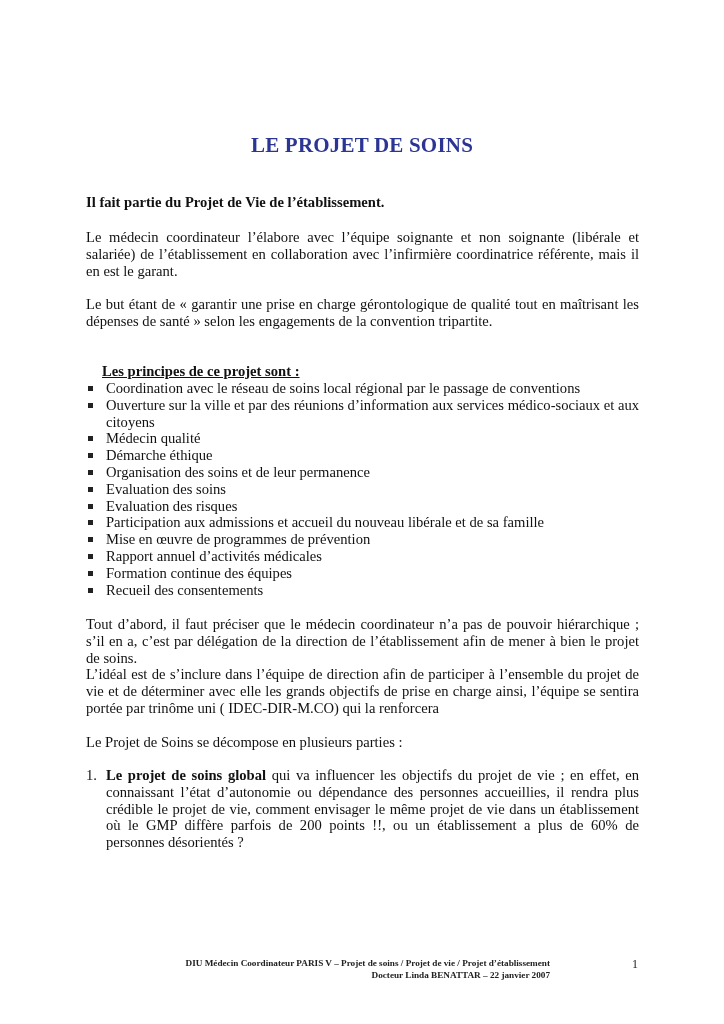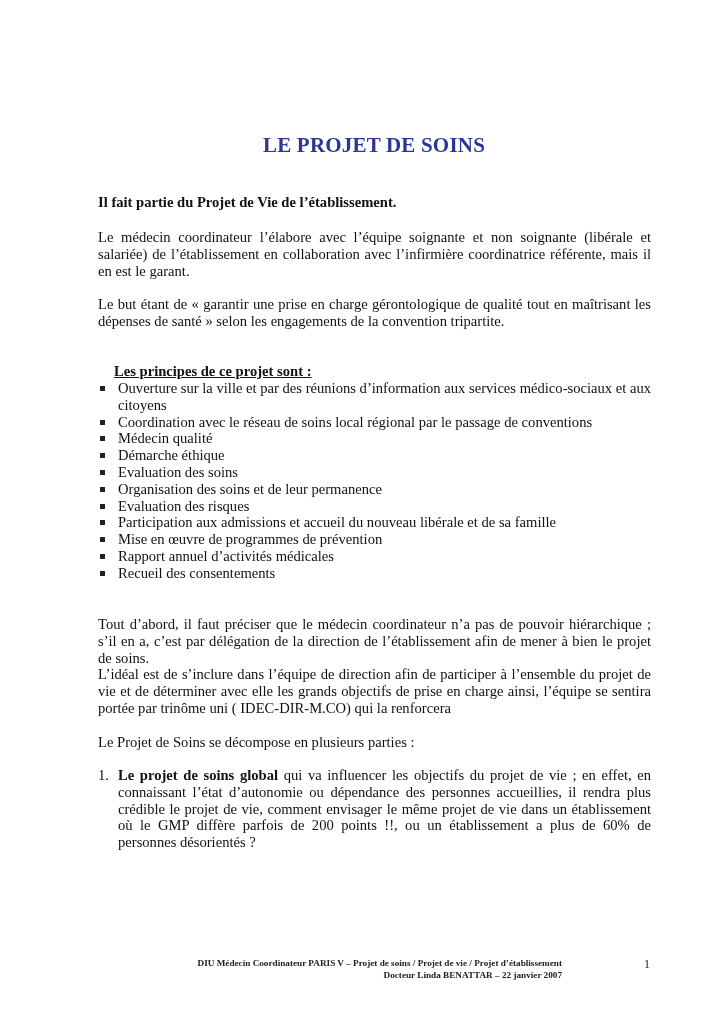--- a/index.html
+++ b/index.html
@@ -1,18 +1,18 @@
 <!DOCTYPE html>
 <html><head>
 <meta charset="utf-8">
 <style>
   html, body { margin: 0; padding: 0; background: #ffffff; }
   body { width: 724px; height: 1024px; position: relative; overflow: hidden;
          font-family: "Liberation Serif", "DejaVu Serif", serif; color: #111; }
-  .page { position: absolute; left: 12px; top: 0; width: 654px; height: 1024px; }
+  .page { position: absolute; left: 0; top: 0; width: 654px; height: 1024px; }
   .title { position: absolute; top: 133px; left: 0; width: 724px; text-align: center;
            font-weight: bold; font-size: 21px; color: #2b3594; letter-spacing: 0.2px; }
   .body { position: absolute; left: 86px; width: 553px; font-size: 14.6px; line-height: 16.8px; }
   .p { margin: 0; text-align: justify; }
   .heading { font-weight: bold; text-decoration: underline; margin: 16px; }
   ul.bullets { list-style: none; margin: 0; padding: 0; }
   ul.bullets li { position: relative; padding-left: 20px; text-align: justify; }
   ul.bullets li .sq { position: absolute; left: 2px; top: 6px; width: 5px; height: 5px; background: #222; }
   ol.parts { list-style: none; margin: 0; padding: 0; }
   ol.parts li { position: relative; padding-left: 20px; text-align: justify; }
@@ -39,31 +39,31 @@
   <div class="body" style="top:296px;">
     <p class="p">Le but étant de « garantir une prise en charge gérontologique de qualité tout en maîtrisant les dépenses de santé » selon les engagements de la convention tripartite.</p>
   </div>
 
   <div class="body" style="top:347px;">
     <p class="heading">Les principes de ce projet sont :</p>
   </div>
 
   <div class="body" style="top:380px;">
     <ul class="bullets">
+      <li><span class="sq"></span><span>Coordination avec le réseau de soins local régional par le passage de conventions</span></li>
       <li><span class="sq"></span><span>Ouverture sur la ville et par des réunions d’information aux services médico-sociaux et aux citoyens</span></li>
-      <li><span class="sq"></span><span>Coordination avec le réseau de soins local régional par le passage de conventions</span></li>
       <li><span class="sq"></span><span>Médecin qualité</span></li>
       <li><span class="sq"></span><span>Démarche éthique</span></li>
+      <li><span class="sq"></span><span>Organisation des soins et de leur permanence</span></li>
       <li><span class="sq"></span><span>Evaluation des soins</span></li>
-      <li><span class="sq"></span><span>Organisation des soins et de leur permanence</span></li>
       <li><span class="sq"></span><span>Evaluation des risques</span></li>
       <li><span class="sq"></span><span>Participation aux admissions et accueil du nouveau libérale et de sa famille</span></li>
       <li><span class="sq"></span><span>Mise en œuvre de programmes de prévention</span></li>
       <li><span class="sq"></span><span>Rapport annuel d’activités médicales</span></li>
-      <li><span class="sq"></span></li>
+      <li><span class="sq"></span><span>Formation continue des équipes</span></li>
       <li><span class="sq"></span><span>Recueil des consentements</span></li>
     </ul>
   </div>
 
   <div class="body" style="top:616px;">
     <p class="p">Tout d’abord, il faut préciser que le médecin coordinateur n’a pas de pouvoir hiérarchique ; s’il en a, c’est par délégation de la direction de l’établissement afin de mener à bien le projet de soins.</p>
     <p class="p">L’idéal est de s’inclure dans l’équipe de direction afin de participer à l’ensemble du projet de vie et de déterminer avec elle les grands objectifs de prise en charge ainsi, l’équipe se sentira portée par trinôme uni ( IDEC-DIR-M.CO) qui la renforcera</p>
   </div>
 
   <div class="body" style="top:734px;">

